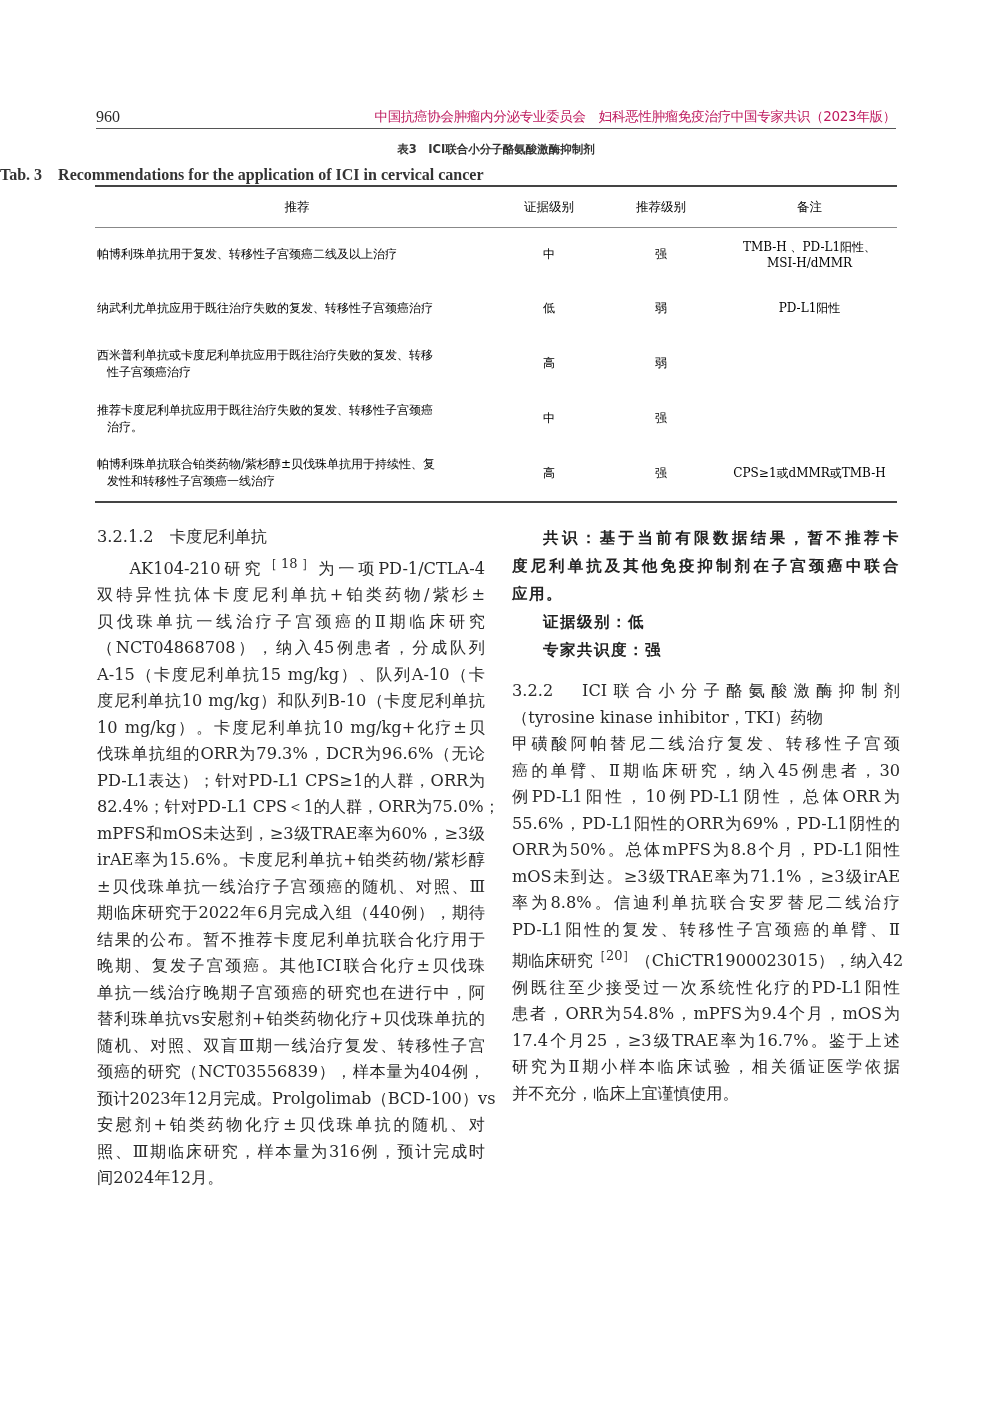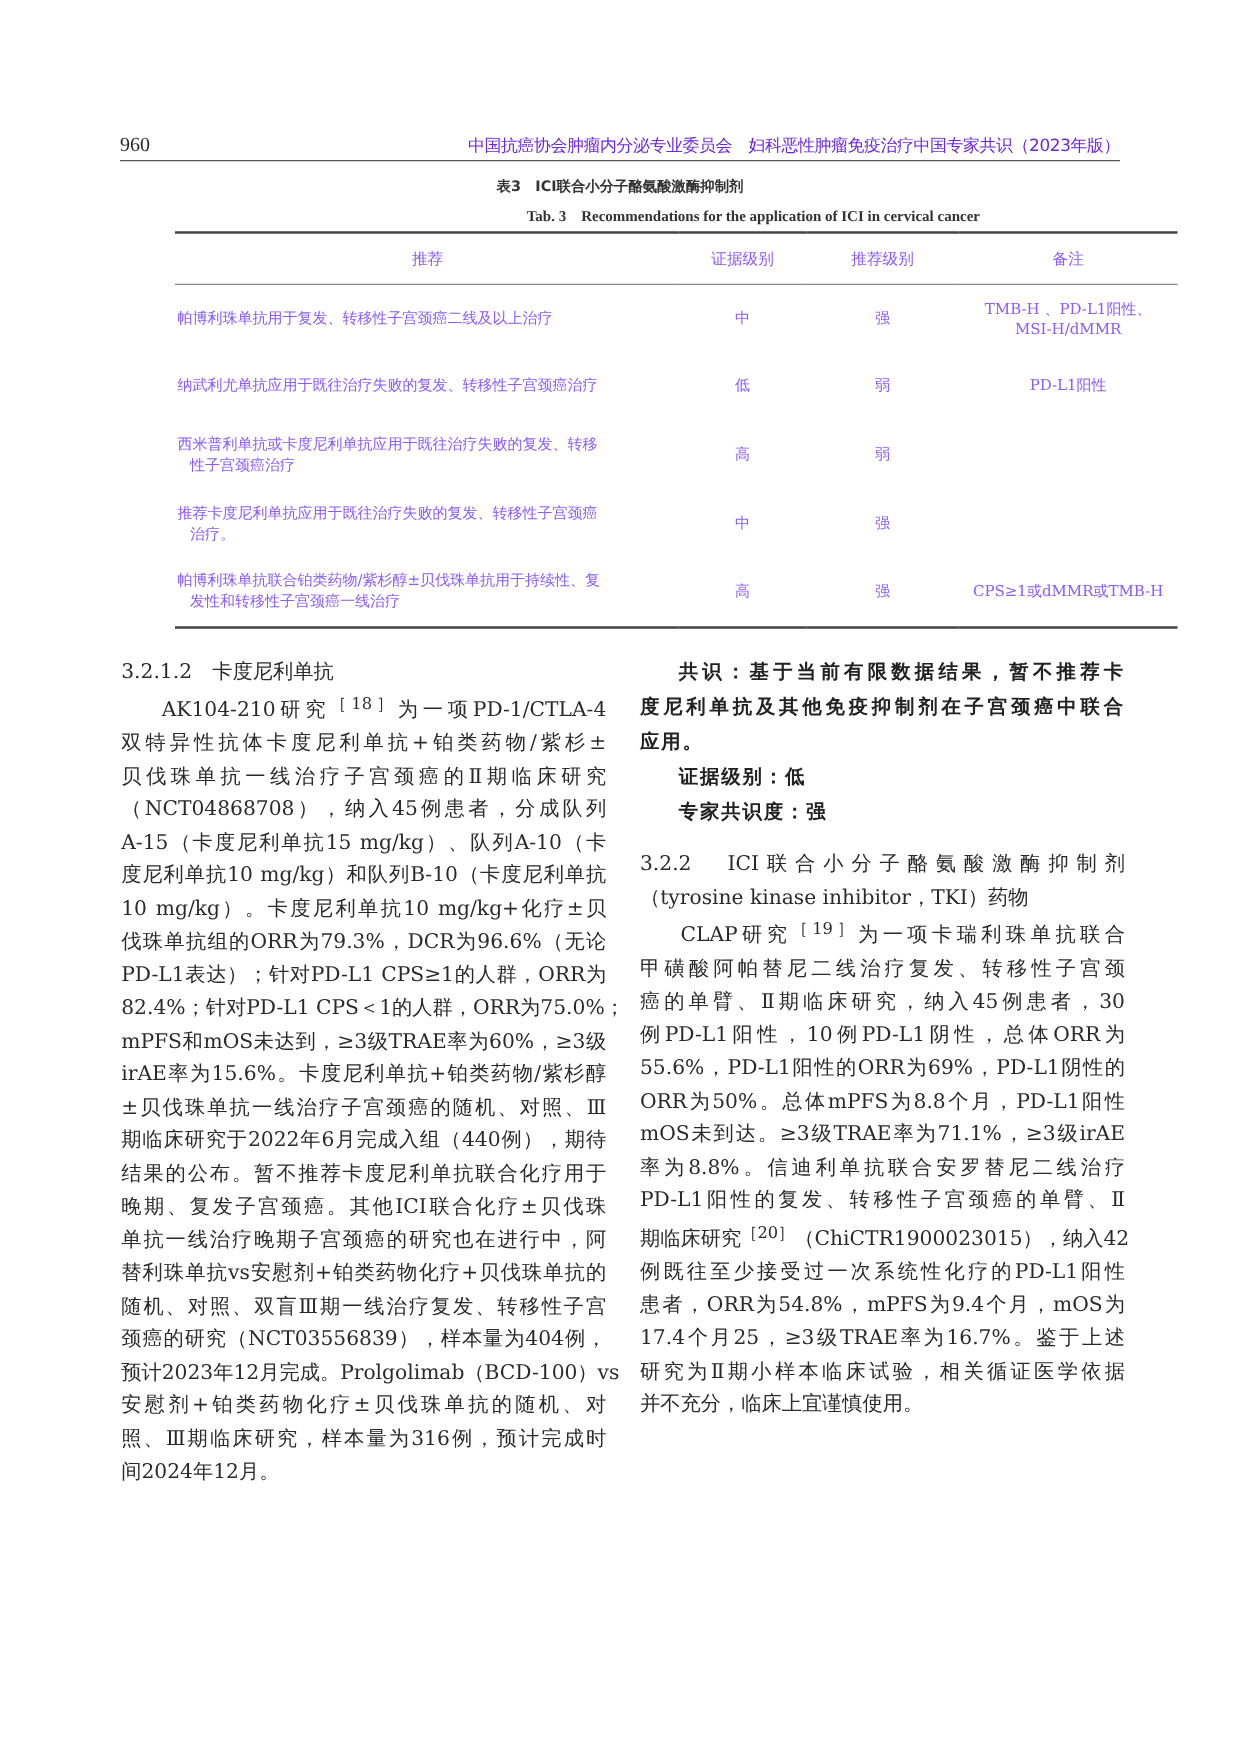--- a/index.html
+++ b/index.html
@@ -1,22 +1,22 @@
 <!DOCTYPE html>
 <html><head>
 <meta charset="utf-8">
 <style>
   html, body { margin: 0; padding: 0; background: #ffffff; }
   body { width: 992px; height: 1403px; position: relative; overflow: hidden; color: #2a2a2a; font-family: "DejaVu Serif", "Liberation Serif", serif; }
   .header { position: absolute; top: 106px; left: 96px; width: 800px; height: 22px; border-bottom: 1.5px solid #555; }
   .page-num { position: absolute; left: 0; top: 2px; font-family: "Liberation Serif", serif; font-size: 16px; }
-  .running { position: absolute; right: 0; top: 2px; font-family: "DejaVu Sans", sans-serif; font-size: 13.5px; letter-spacing: -0.3px; color: #6d28d9; }
+  .running { position: absolute; right: 0; top: 2px; font-family: "DejaVu Sans", sans-serif; font-size: 13.5px; letter-spacing: -0.3px; color: #be185d; }
   .tab-title-cn { position: absolute; top: 142px; left: 0; width: 992px; text-align: center; font-family: "DejaVu Sans", sans-serif; font-size: 11.5px; font-weight: bold; color: #333; }
-  .tab-title-en { position: absolute; top: 165px; left: 0; width: 784px; text-align: right; font-family: "Liberation Serif", serif; font-size: 12px; font-weight: bold; color: #333; }
-  table.rec { position: absolute; top: 185px; left: 95px; width: 802px; border-collapse: collapse; font-size: 12px; color: #8b5cf6; margin-left: 45px; }
+  .tab-title-en { position: absolute; top: 165px; left: 0; width: 784px; text-align: left; font-family: "Liberation Serif", serif; font-size: 16px; font-weight: bold; color: #333; }
+  table.rec { position: absolute; top: 185px; left: 95px; width: 802px; border-collapse: collapse; font-size: 12px; color: #000000; }
   table.rec thead th { font-weight: normal; height: 38px; border-top: 2px solid #444; border-bottom: 1px solid #888; font-size: 12.5px; }
   table.rec tbody td { vertical-align: middle; }
   table.rec tbody tr:last-child td { border-bottom: 2px solid #444; }
   .c-rec { width: 400px; text-align: left; padding-left: 2px; }
   .c-ev { width: 100px; text-align: center; }
   .c-gr { width: 120px; text-align: center; }
   .c-note { text-align: center; }
   td .hang { display: block; padding-left: 10px; }
   .col { position: absolute; top: 524px; width: 388px; font-size: 16.2px; line-height: 26.5px; color: #2a2a2a; text-align: justify; }
   .col.left { left: 97px; }
@@ -137,21 +137,20 @@
       <span class="line last">应用。</span>
     </div>
   <div class="consensus indent">证据级别：低</div>
   <div class="consensus indent">专家共识度：强</div>
   <div class="sp"></div>
   <div id="sec322">
       <span class="line">3.2.2　ICI联合小分子酪氨酸激酶抑制剂</span>
       <span class="line last">（tyrosine kinase inhibitor，TKI）药物</span>
     </div>
   <div id="right-para">
-      <span class="line" style="padding-left: 2em;">CLAP研究<span class="sup">［19］</span>为一项卡瑞利珠单抗联合</span>
       <span class="line">甲磺酸阿帕替尼二线治疗复发、转移性子宫颈</span>
       <span class="line">癌的单臂、Ⅱ期临床研究，纳入45例患者，30</span>
       <span class="line">例PD-L1阳性，10例PD-L1阴性，总体ORR为</span>
       <span class="line">55.6%，PD-L1阳性的ORR为69%，PD-L1阴性的</span>
       <span class="line">ORR为50%。总体mPFS为8.8个月，PD-L1阳性</span>
       <span class="line">mOS未到达。≥3级TRAE率为71.1%，≥3级irAE</span>
       <span class="line">率为8.8%。信迪利单抗联合安罗替尼二线治疗</span>
       <span class="line">PD-L1阳性的复发、转移性子宫颈癌的单臂、Ⅱ</span>
       <span class="line">期临床研究<span class="sup">［20］</span>（ChiCTR1900023015），纳入42</span>
       <span class="line">例既往至少接受过一次系统性化疗的PD-L1阳性</span>

